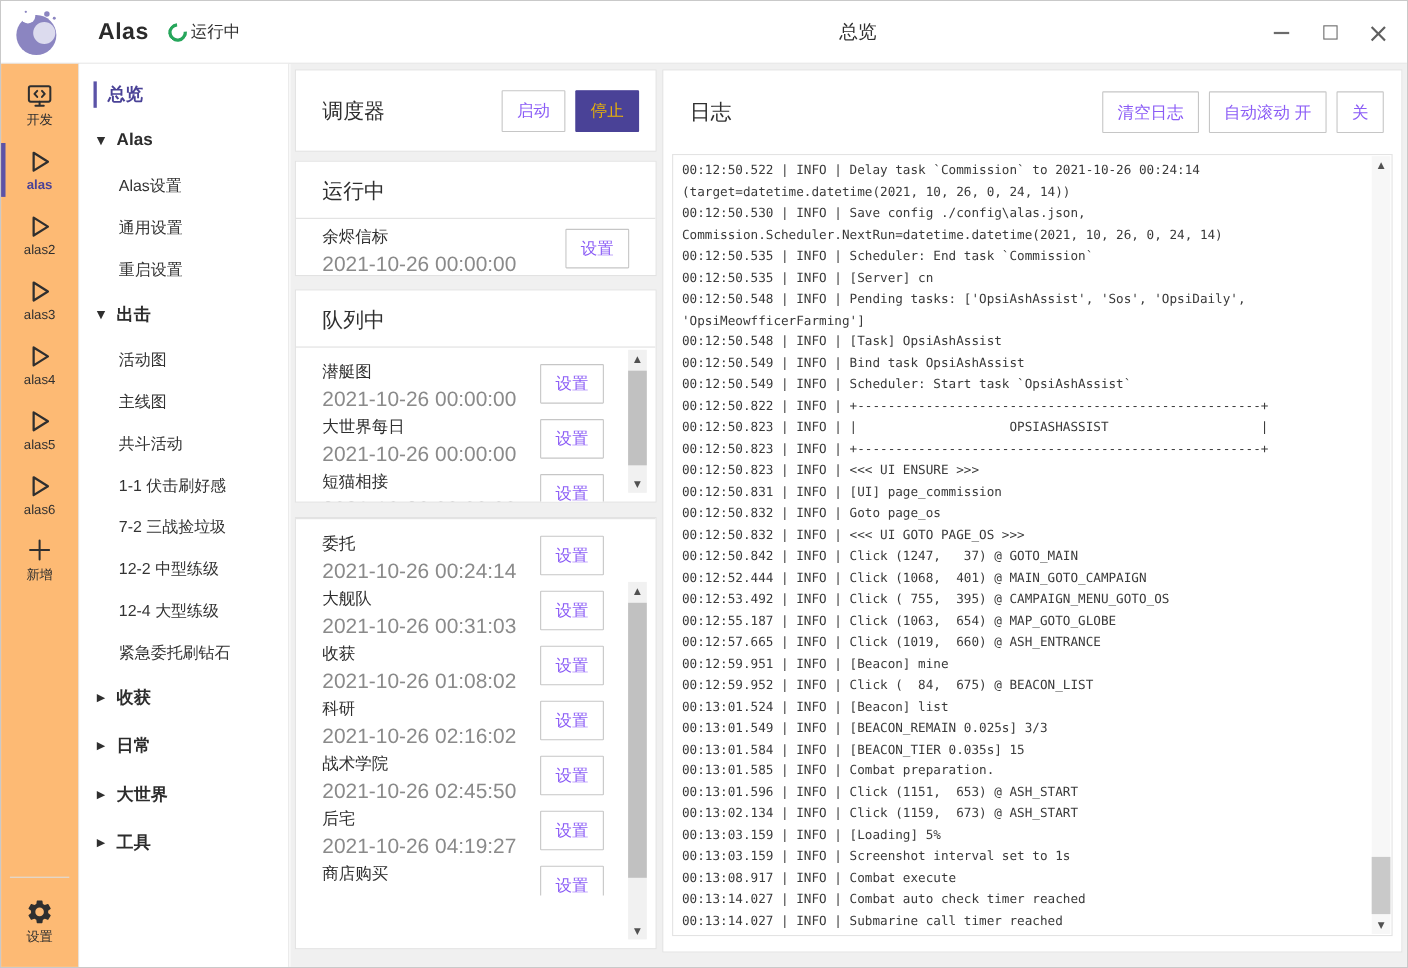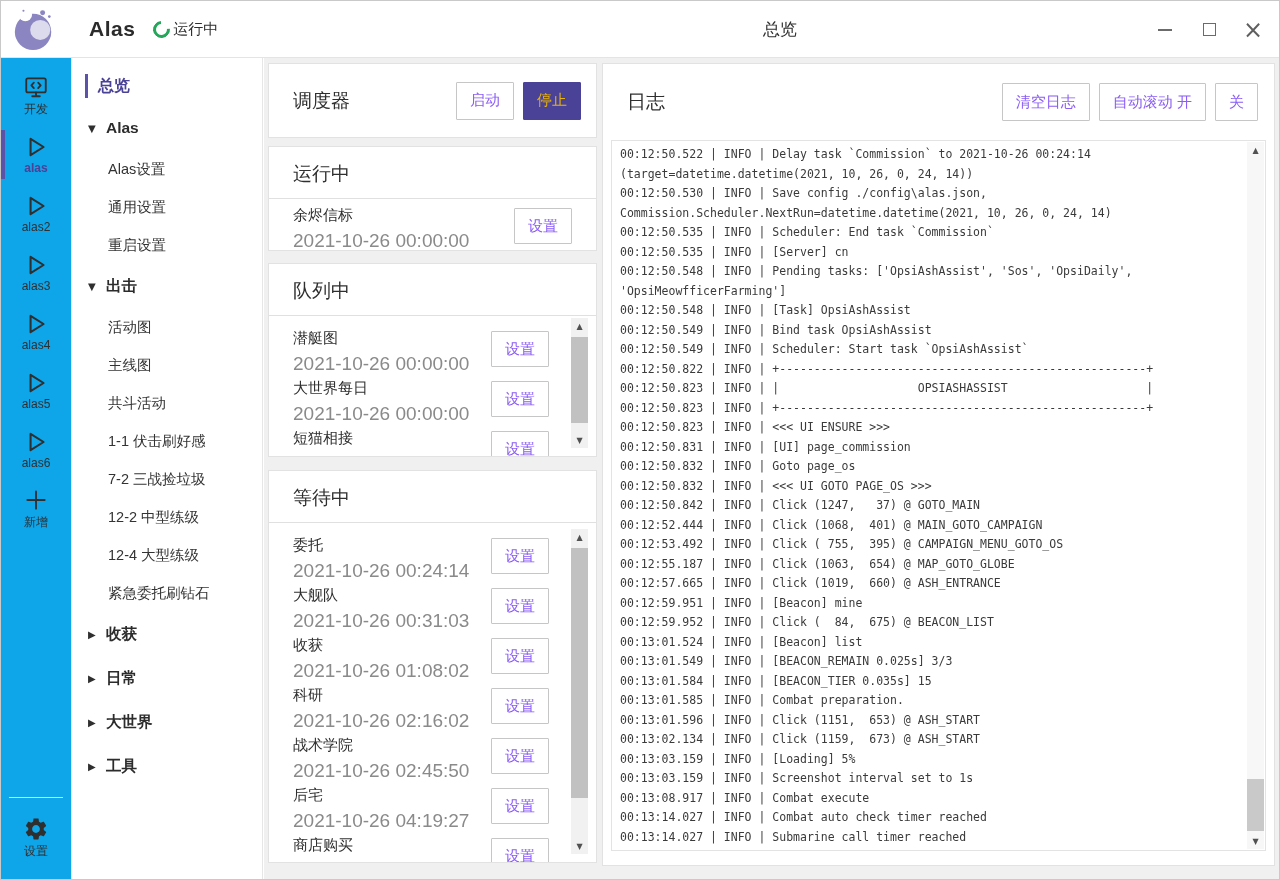--- a/index.html
+++ b/index.html
@@ -22,21 +22,21 @@
   .spinner{width:17px;height:17px;border-radius:50%;border:3px solid var(--green);border-top-color:transparent;transform:rotate(40deg);margin-left:18px;}
   .status-label{font-size:15px;color:#2f2f2f;margin-left:3px;}
   .page-title{position:absolute;left:762px;top:50%;transform:translateY(-50%);font-size:17px;color:#2f2f2f;}
   .win-controls{position:absolute;right:12px;top:0;height:57px;display:flex;align-items:center;gap:16px;}
   .win-btn{width:28px;height:40px;display:flex;align-items:center;justify-content:center;color:#5a5a5a;}
   .glyph-min{width:14px;height:2px;background:#6b6b6b;}
   .glyph-max{width:13px;height:13px;border:1.5px solid #6b6b6b;}
   .glyph-close{font-size:24px;line-height:1;color:#5f5f5f;font-family:"DejaVu Sans",sans-serif;}
 
   
-  .sidebar1{position:absolute;top:57px;left:0;bottom:0;width:71px;background:#0ea5e9;border-right:1px solid #e6e6e6;display:flex;flex-direction:column;}
+  .sidebar1{position:absolute;top:57px;left:0;bottom:0;width:71px;background:#fdba74;border-right:1px solid #e6e6e6;display:flex;flex-direction:column;}
   .nav-list{padding-top:8px;display:flex;flex-direction:column;}
   .nav-item{position:relative;height:59px;display:flex;flex-direction:column;align-items:center;justify-content:center;gap:1px;}
   .nav-item .nav-icon{width:26px;height:26px;display:flex;align-items:center;justify-content:center;}
   .nav-item .nav-label{font-size:12px;color:#2f2f2f;}
   .nav-item.active::before{content:"";position:absolute;left:0;top:5px;bottom:5px;width:4px;background:var(--accent-bar);}
   .nav-item.active .nav-label{color:var(--accent);font-weight:700;}
   .sb1-spacer{flex:1;}
   .sb1-divider{height:1px;background:#ddd;margin:0 8px;}
   .sb1-bottom{padding:10px 0 12px;}
 
@@ -303,21 +303,20 @@
   </div>
         </div>
       <div class="fakebar" id="pending-bar">
         <div class="fb-arrow up">▲</div>
         <div class="fb-thumb" style="top:19px;height:86px;"></div>
         <div class="fb-arrow down">▼</div>
       </div>
     </div>
 
     <div class="card card-block" id="card-waiting">
-      <div class="block-title">等待中</div>
       <div class="block-divider"></div>
       <div class="task-list" id="waiting-list">
           <div class="task scrolled">
     <div>
       <div class="task-name">委托</div>
       <div class="task-time">2021-10-26 00:24:14</div>
     </div>
     <button class="btn btn-setting">设置</button>
   </div>
           <div class="task scrolled">

